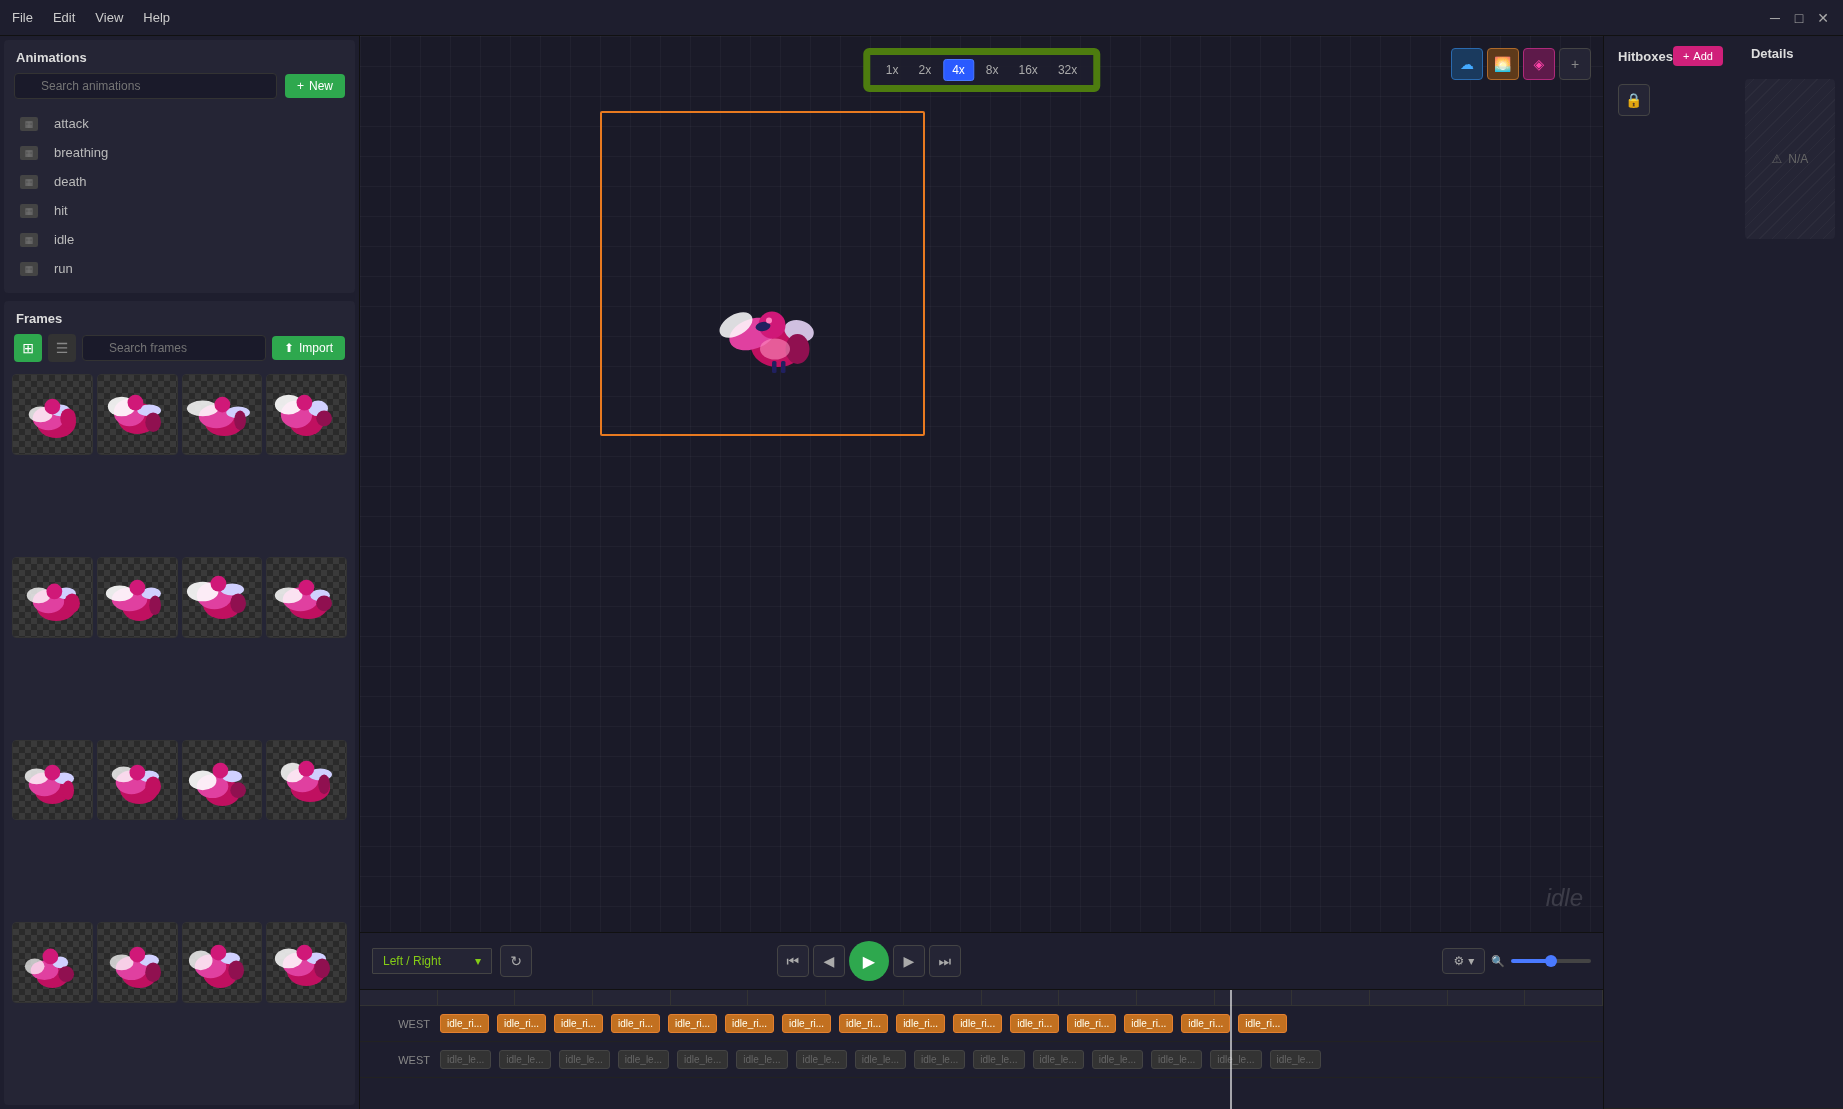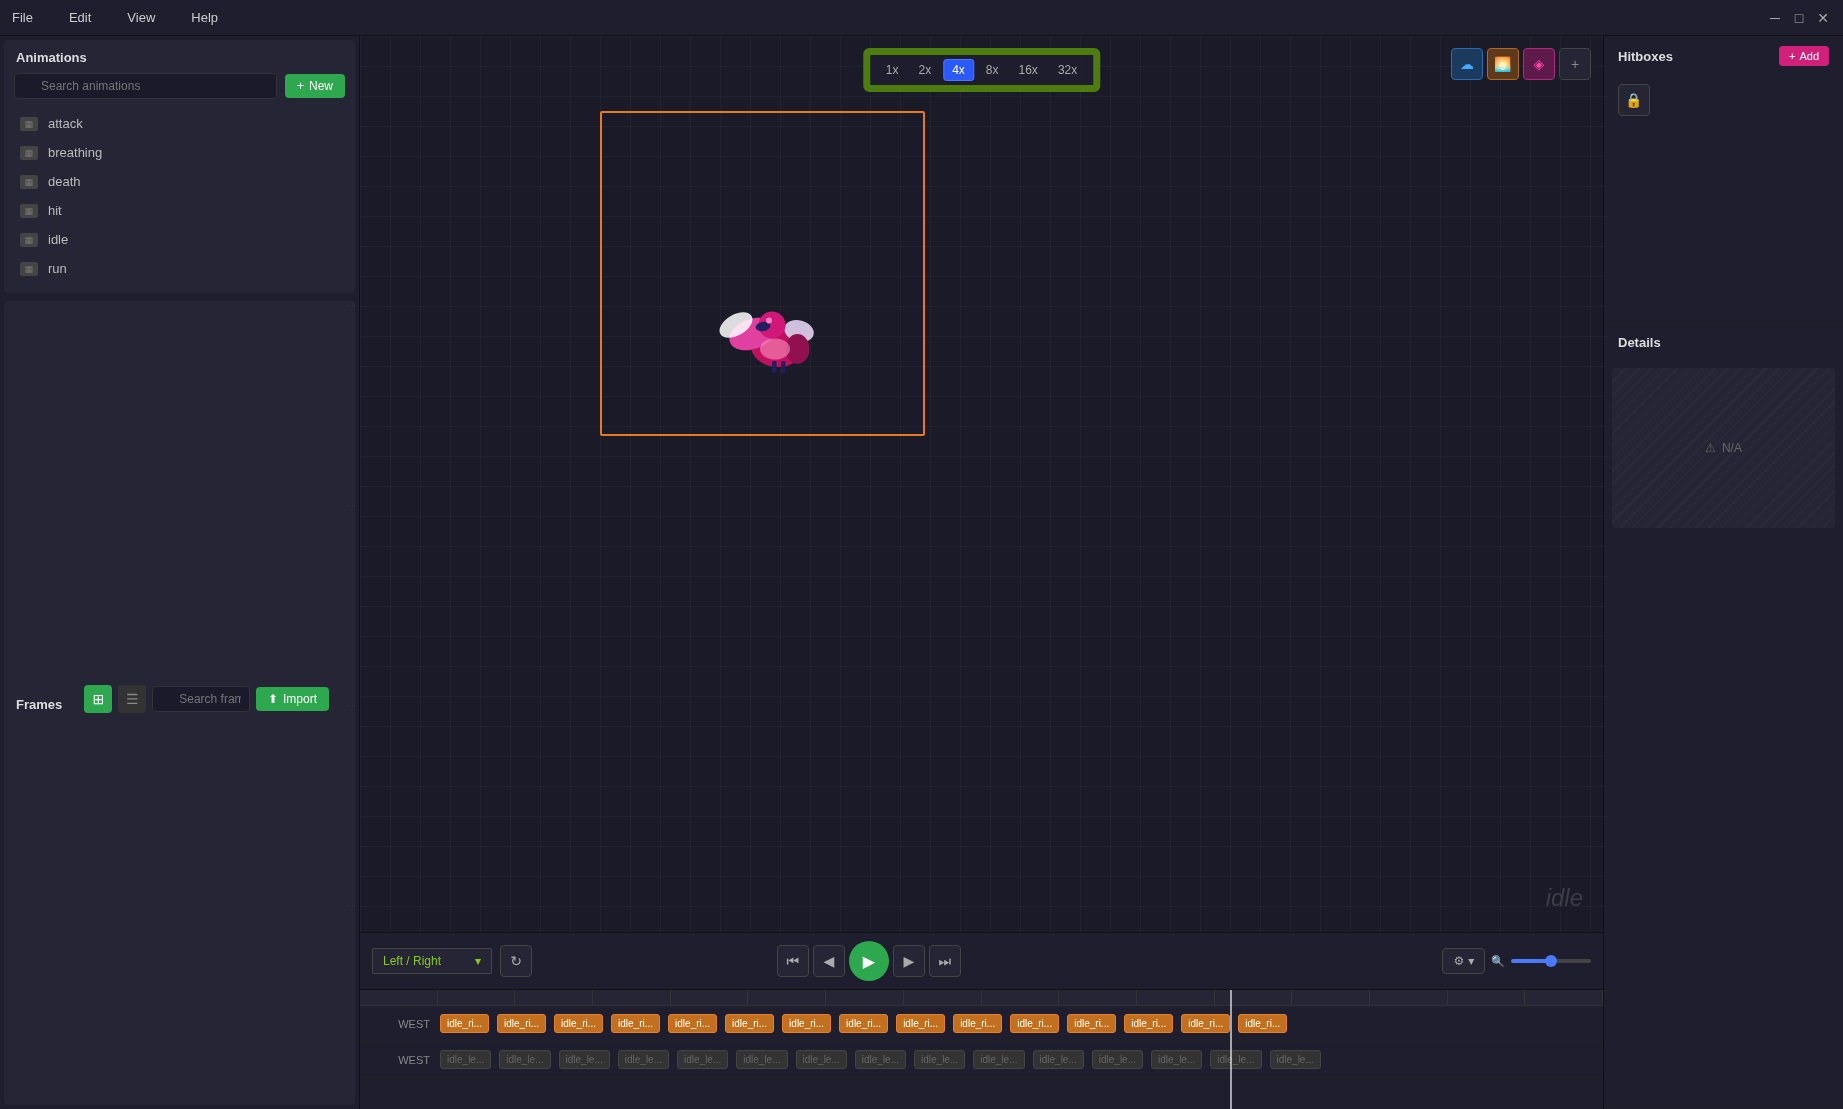--- a/index.html
+++ b/index.html
@@ -21,21 +21,21 @@
       align-items: center;
       background: #1e1e2e;
       height: 36px;
       padding: 0 12px;
       gap: 20px;
       border-bottom: 1px solid #111;
       flex-shrink: 0;
     }
     .titlebar-menu {
       display: flex;
-      gap: 36px;
+      gap: 20px;
     }
     .titlebar-menu span {
       color: #ccc;
       cursor: pointer;
       font-size: 13px;
     }
     .window-controls {
       margin-left: auto;
       display: flex;
       gap: 8px;
@@ -126,21 +126,21 @@
       gap: 5px;
       white-space: nowrap;
     }
 
     .anim-list {
       padding: 0 6px 10px;
     }
     .anim-item {
       display: flex;
       align-items: center;
-      gap: 10px;
+      gap: 16px;
       padding: 7px 10px;
       border-radius: 4px;
       cursor: pointer;
       color: #bbb;
     }
     .anim-item-icon {
       width: 18px;
       height: 14px;
       background: #444;
       border-radius: 2px;
@@ -563,21 +563,21 @@
       left: 870px;
     }
 
     
     .right-panel {
       width: 240px;
       flex-shrink: 0;
       background: #1e1e2e;
       border-left: 1px solid #111;
       display: flex;
-      flex-direction: column;
+      flex-direction: row;
     }
     .right-section {
       border-bottom: 1px solid #222;
     }
     .right-section-header {
       padding: 10px 14px;
       font-weight: 600;
       color: #ddd;
       font-size: 13px;
       display: flex;
@@ -709,21 +709,21 @@
           <div class="anim-item-icon"></div>
           <span>idle</span>
         </div>
         <div class="anim-item">
           <div class="anim-item-icon"></div>
           <span>run</span>
         </div>
       </div>
     </div>
 
-    <div class="frames-section section" style="flex:1;display:flex;flex-direction:row;overflow:hidden;">
+    <div class="frames-section section" style="flex:1;display:flex;flex-direction:column;overflow:hidden;">
       <div class="frames-header">
         <span class="frames-title">Frames</span>
       </div>
       <div class="frames-toolbar">
         <button class="view-btn">⊞</button>
         <button class="view-btn view-btn-inactive">☰</button>
         <div class="search-wrapper" style="flex:1">
           <span class="search-icon-inner">🔍</span>
           <input class="search-input" type="text" style="width: 100%;" placeholder="Search frames">
         </div>

